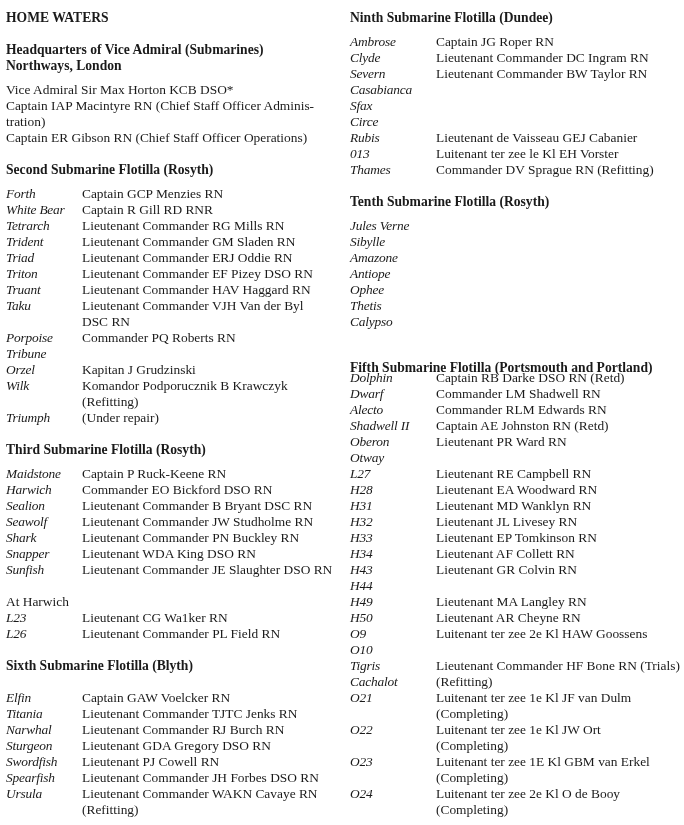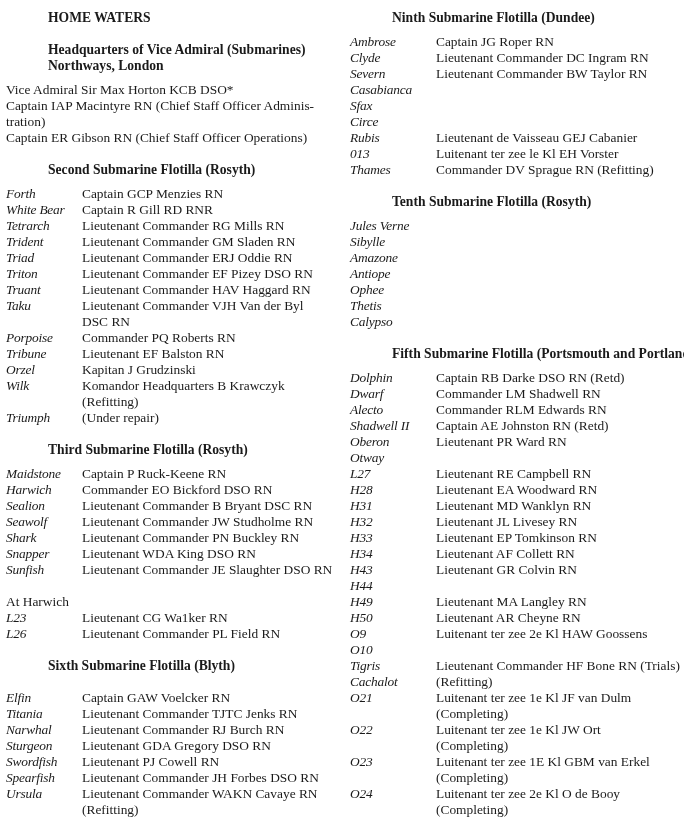--- a/index.html
+++ b/index.html
@@ -4,21 +4,21 @@
 <style>
   html, body { margin: 0; padding: 0; background: #ffffff; }
   body {
     width: 684px; height: 825px; position: relative; overflow: hidden;
     font-family: "Liberation Serif", "DejaVu Serif", serif;
     font-size: 13.4px; color: #1a1a1a; line-height: 16px;
   }
   .col { position: absolute; top: 0; }
   .col-left { left: 6px; width: 334px; }
   .col-right { left: 350px; width: 334px; }
-  .h { position: absolute; left: 0; font-weight: bold; font-size: 13.6px; white-space: nowrap; margin-left: 42px; }
+  .h { position: absolute; left: 0; font-weight: bold; font-size: 13.6px; white-space: nowrap; }
   .p { position: absolute; left: 0; white-space: nowrap; }
   .row { position: absolute; left: 0; width: 334px; height: 16px; }
   .ship { position: absolute; left: 0; font-style: italic; white-space: nowrap; letter-spacing: -0.2px; }
   .cmd { position: absolute; left: 76px; white-space: nowrap; }
   .cont { position: absolute; left: 76px; white-space: nowrap; }
   .col-right .cmd, .col-right .cont { left: 86px; }
 </style>
 </head>
 <body>
 
@@ -67,29 +67,28 @@
     </div>
   <div class="row" style="top:314px">
       <span class="cont">DSC RN</span>
     </div>
   <div class="row" style="top:330px">
       <span class="ship">Porpoise</span>
       <span class="cmd">Commander PQ Roberts RN</span>
     </div>
   <div class="row" style="top:346px">
       <span class="ship">Tribune</span>
-      <span class="cmd">Lieutenant EF Balston RN</span>
     </div>
   <div class="row" style="top:362px">
       <span class="ship">Orzel</span>
       <span class="cmd">Kapitan J Grudzinski</span>
     </div>
   <div class="row" style="top:378px">
       <span class="ship">Wilk</span>
-      <span class="cmd">Komandor Headquarters B Krawczyk</span>
+      <span class="cmd">Komandor Podporucznik B Krawczyk</span>
     </div>
   <div class="row" style="top:394px">
       <span class="cont">(Refitting)</span>
     </div>
   <div class="row" style="top:410px">
       <span class="ship">Triumph</span>
       <span class="cmd">(Under repair)</span>
     </div>
 
   <div class="h" style="top:442px">Third Submarine Flotilla (Rosyth)</div>
@@ -222,21 +221,21 @@
   <div class="row" style="top:282px">
       <span class="ship">Ophee</span>
     </div>
   <div class="row" style="top:298px">
       <span class="ship">Thetis</span>
     </div>
   <div class="row" style="top:314px">
       <span class="ship">Calypso</span>
     </div>
 
-  <div class="h" style="top:346px">Fifth Submarine Flotilla (Portsmouth and Portland)</div>
+  <div class="h" style="top:360px">Fifth Submarine Flotilla (Portsmouth and Portland)</div>
   <div class="row" style="top:370px">
       <span class="ship">Dolphin</span>
       <span class="cmd">Captain RB Darke DSO RN (Retd)</span>
     </div>
   <div class="row" style="top:386px">
       <span class="ship">Dwarf</span>
       <span class="cmd">Commander LM Shadwell RN</span>
     </div>
   <div class="row" style="top:402px">
       <span class="ship">Alecto</span>

